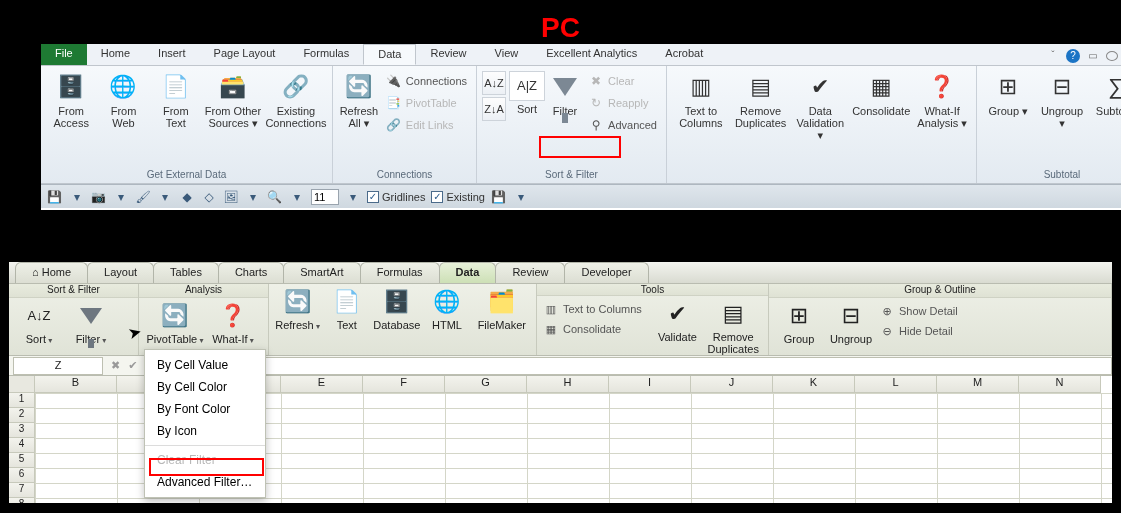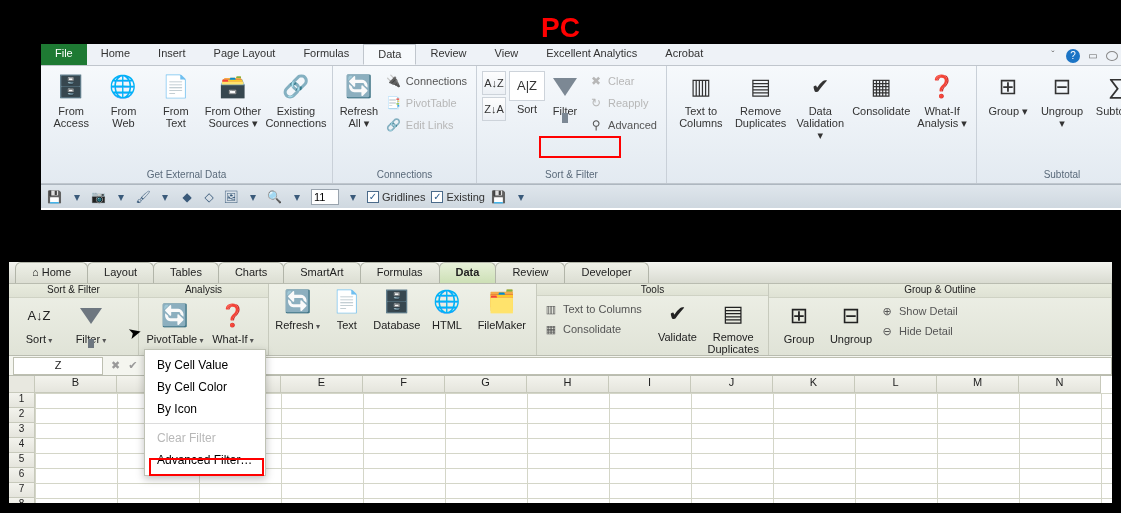--- a/index.html
+++ b/index.html
@@ -425,19 +425,20 @@
         <div>7</div>
         <div>8</div>
       </div>
     <div class="grid"></div>
   </div>
 </div>
 
 <div class="filter-menu">
   <div class="mi">By Cell Value</div>
   <div class="mi">By Cell Color</div>
+  <div class="mi">By Font Color</div>
   <div class="mi">By Icon</div>
   <div class="sep"></div>
   <div class="mi disabled">Clear Filter</div>
   <div class="mi">Advanced Filter…</div>
 </div>
 <div id="adv-mac"></div>
 <div id="cursor">➤</div>
 
 </body></html>

